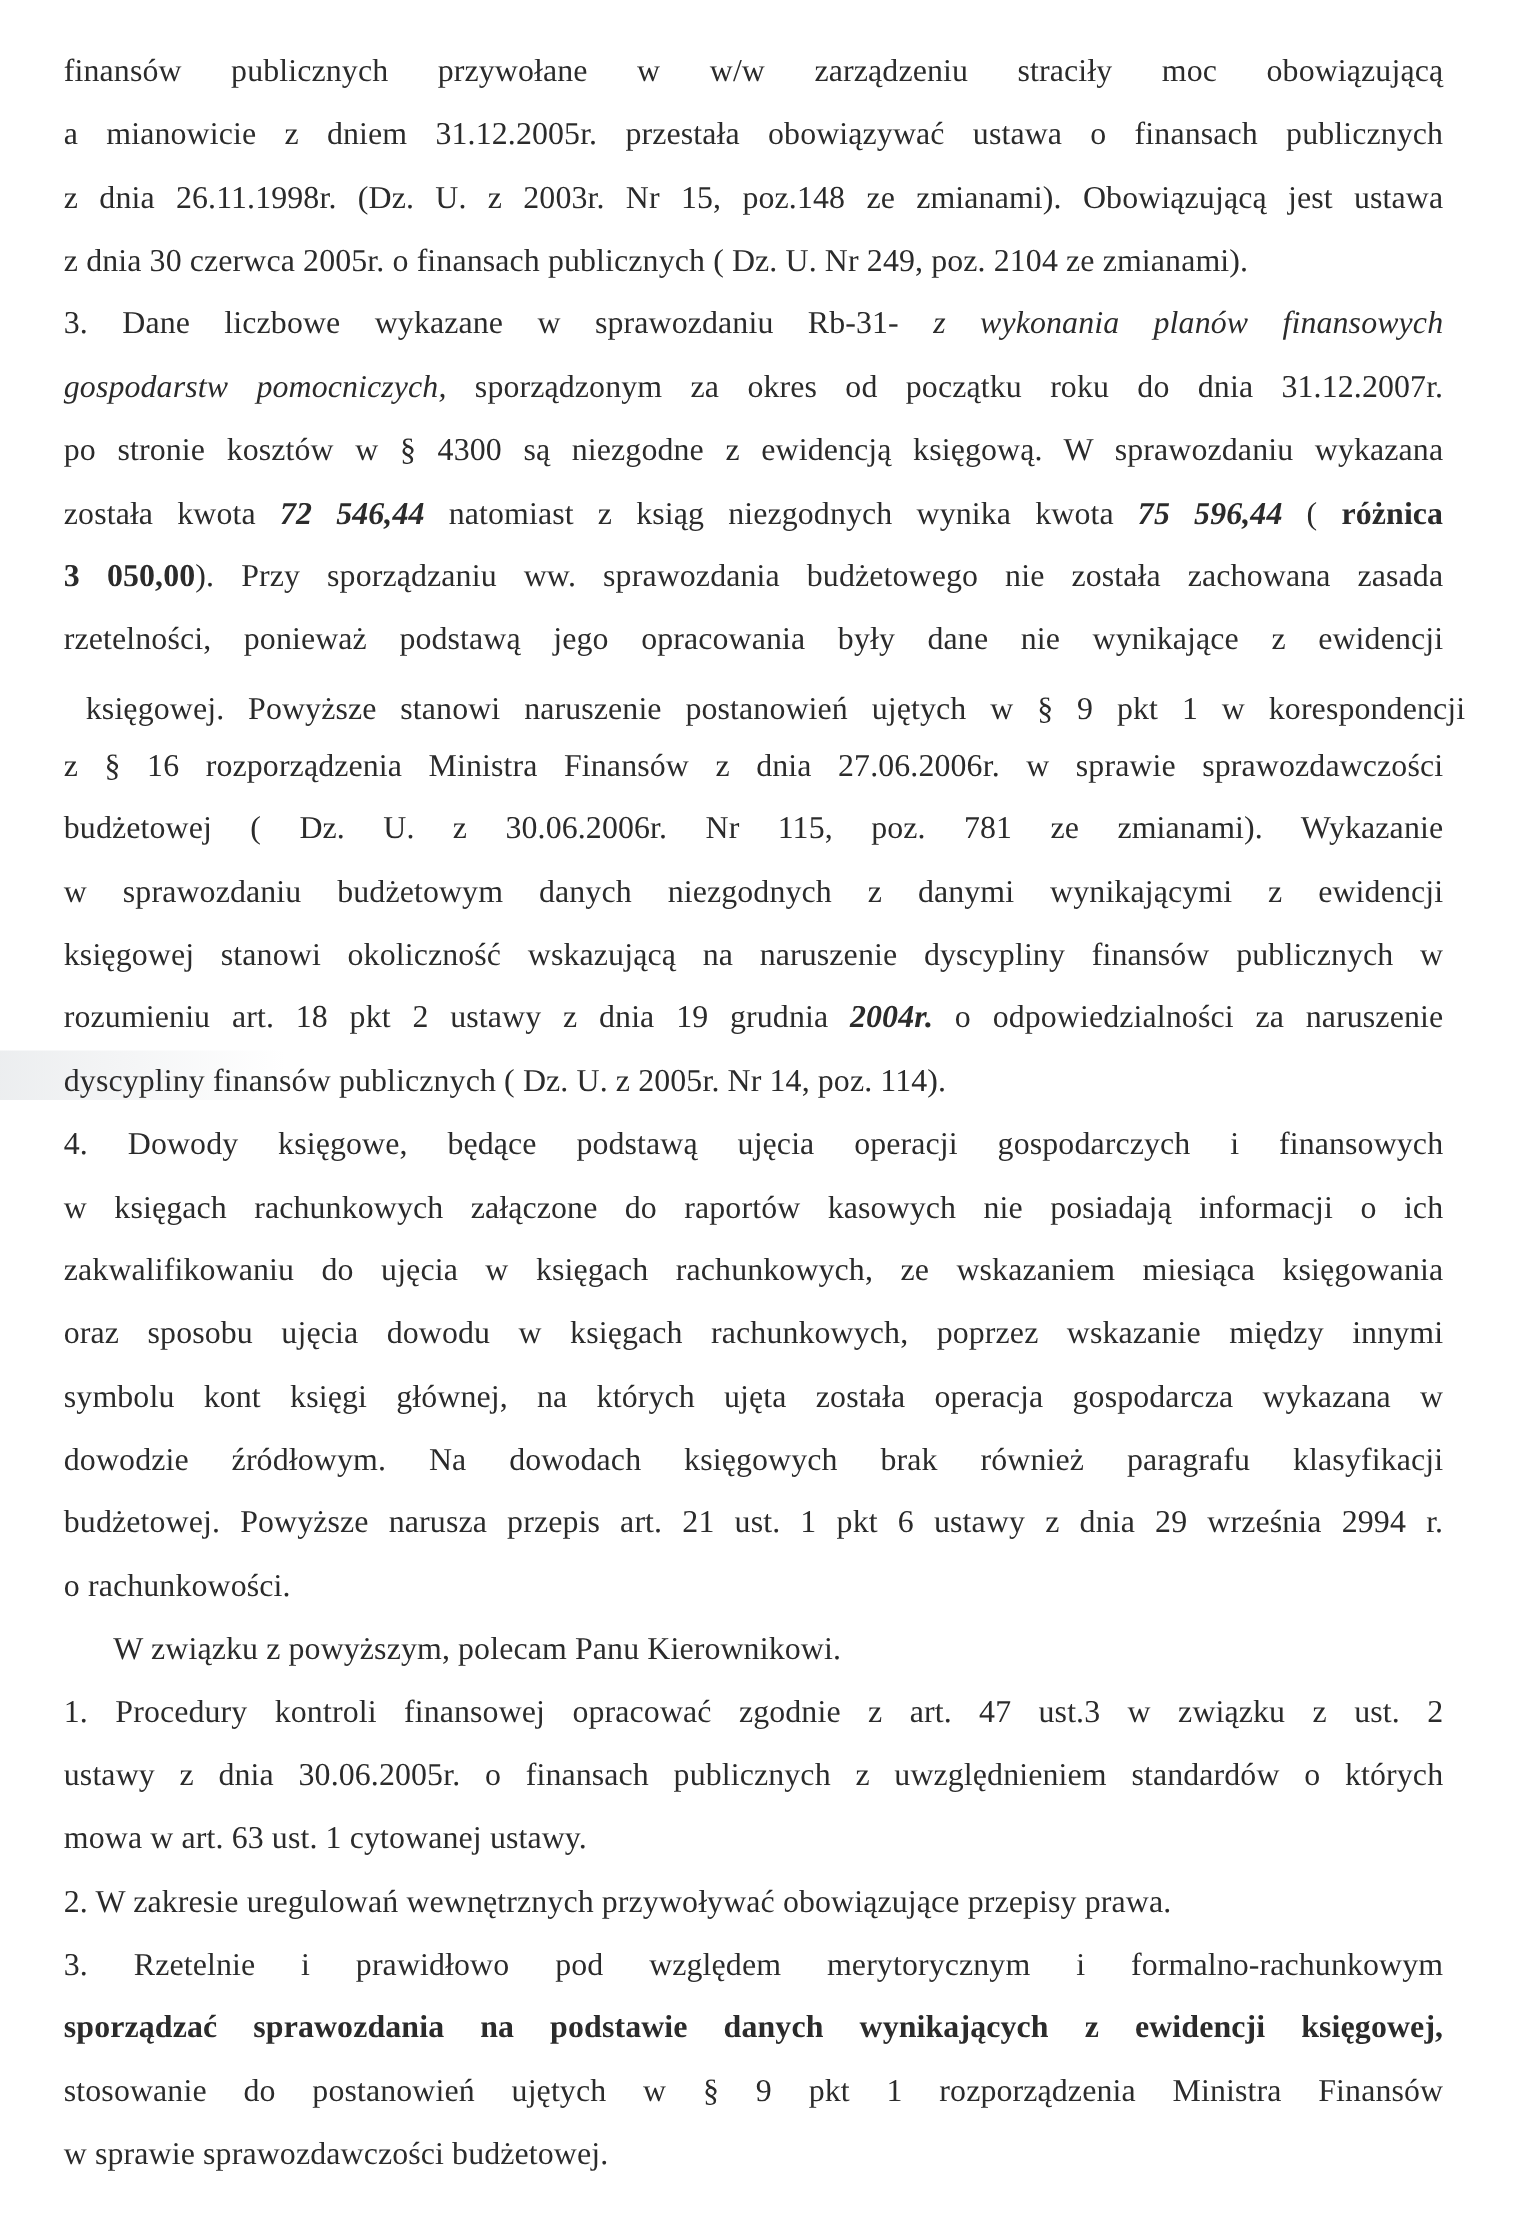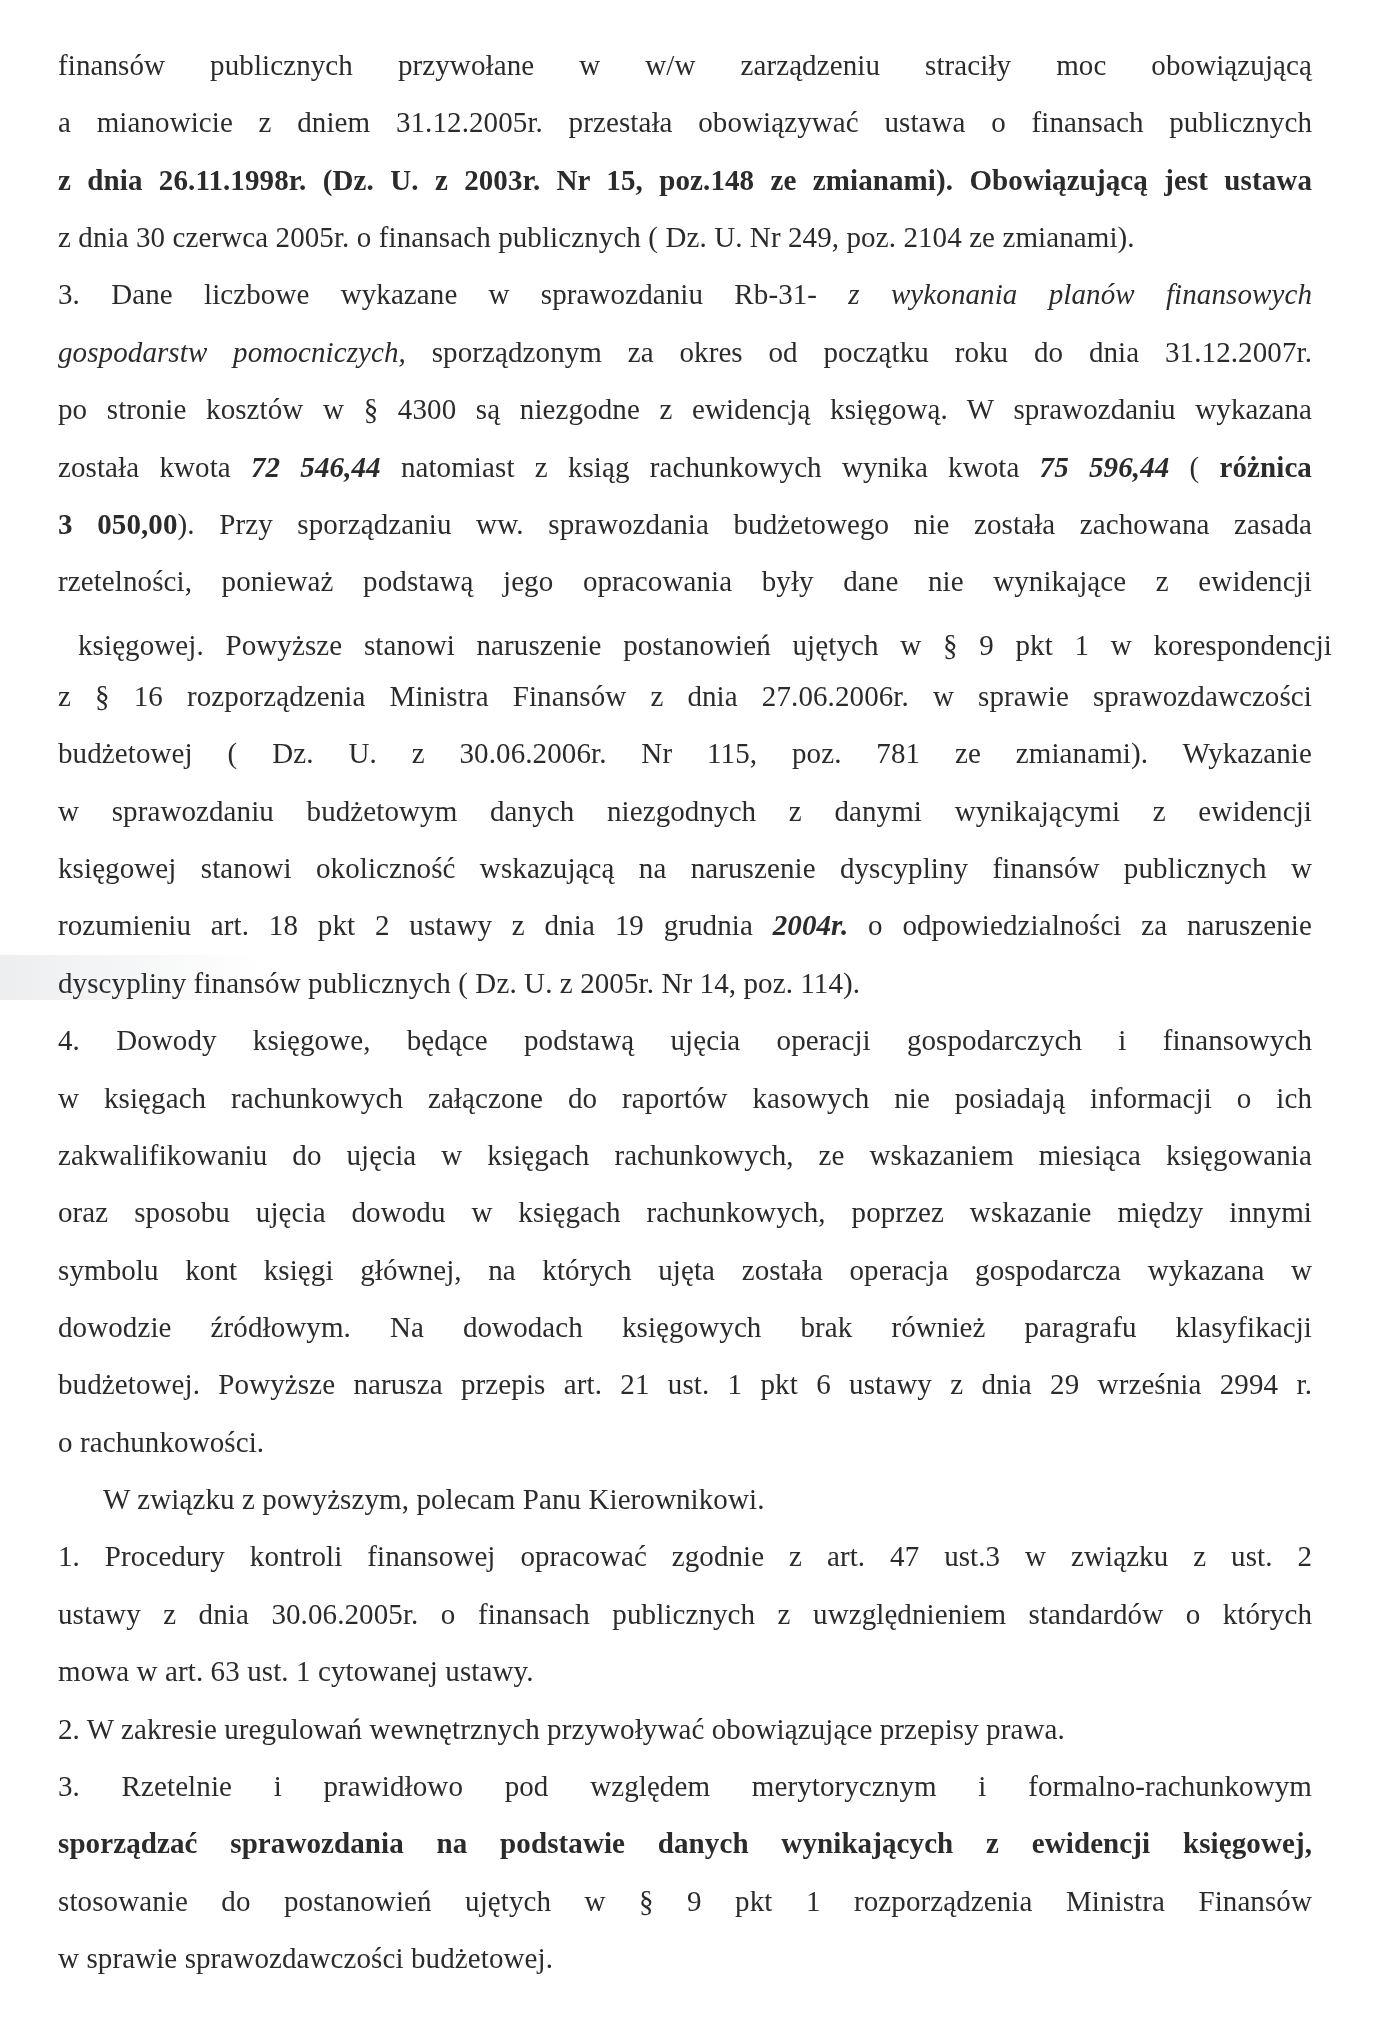--- a/index.html
+++ b/index.html
@@ -33,26 +33,26 @@
   .bi { font-weight: bold; font-style: italic; }
 </style>
 </head>
 <body>
 
 <div class="page">
   <div class="scan-shade"></div>
   <div id="text-body">
       <div class="line" style="top: 45px;"><span>finansów  publicznych  przywołane  w  w/w   zarządzeniu  straciły  moc  obowiązującą</span></div>
       <div class="line" style="top: 102px;"><span>a mianowicie z dniem 31.12.2005r.  przestała obowiązywać ustawa o finansach publicznych</span></div>
-      <div class="line" style="top: 160px; font-weight: bold;"><span>z dnia 26.11.1998r. (Dz. U. z 2003r. Nr 15, poz.148 ze zmianami). Obowiązującą jest  ustawa</span></div>
+      <div class="line" style="top: 160px;"><span>z dnia 26.11.1998r. (Dz. U. z 2003r. Nr 15, poz.148 ze zmianami). Obowiązującą jest  ustawa</span></div>
       <div class="line last" style="top: 217px;"><span>z dnia 30 czerwca 2005r. o finansach publicznych ( Dz. U. Nr 249, poz. 2104 ze zmianami).</span></div>
       <div class="line" style="top: 274px;"><span>3. Dane liczbowe wykazane w sprawozdaniu Rb-31- </span><span class="i">z wykonania planów finansowych</span></div>
       <div class="line" style="top: 332px;"><span class="i">gospodarstw pomocniczych,</span><span> sporządzonym  za okres od początku roku do dnia 31.12.2007r.</span></div>
       <div class="line" style="top: 389px;"><span>po stronie  kosztów w § 4300 są niezgodne z ewidencją księgową. W sprawozdaniu wykazana</span></div>
-      <div class="line" style="top: 447px;"><span>została kwota  </span><span class="bi">72 546,44</span><span> natomiast z ksiąg rachunkowych wynika kwota </span><span class="bi">75 596,44</span><span> ( </span><span class="b">różnica</span></div>
+      <div class="line" style="top: 447px;"><span>została kwota  </span><span class="bi">72 546,44</span><span> natomiast z ksiąg niezgodnych wynika kwota </span><span class="bi">75 596,44</span><span> ( </span><span class="b">różnica</span></div>
       <div class="line" style="top: 504px;"><span class="b">3 050,00</span><span>). Przy sporządzaniu ww. sprawozdania budżetowego  nie została zachowana zasada</span></div>
       <div class="line" style="top: 561px;"><span>rzetelności,  ponieważ  podstawą  jego  opracowania  były  dane  nie  wynikające  z  ewidencji</span></div>
       <div class="line" style="top: 625px; margin-left: 20px;"><span>księgowej.  Powyższe stanowi naruszenie postanowień ujętych w § 9 pkt 1 w korespondencji</span></div>
       <div class="line" style="top: 676px;"><span>z § 16 rozporządzenia Ministra Finansów  z dnia 27.06.2006r. w sprawie sprawozdawczości</span></div>
       <div class="line" style="top: 733px;"><span>budżetowej  (  Dz.  U.  z  30.06.2006r.  Nr  115,  poz.  781  ze  zmianami).  Wykazanie</span></div>
       <div class="line" style="top: 791px;"><span>w  sprawozdaniu  budżetowym  danych  niezgodnych  z  danymi  wynikającymi  z  ewidencji</span></div>
       <div class="line" style="top: 848px;"><span>księgowej stanowi okoliczność wskazującą na naruszenie dyscypliny finansów publicznych w</span></div>
       <div class="line" style="top: 905px;"><span>rozumieniu art. 18 pkt 2 ustawy z dnia 19 grudnia </span><span class="bi">2004r.</span><span> o odpowiedzialności za naruszenie</span></div>
       <div class="line last" style="top: 963px; text-align: center;"><span>dyscypliny finansów  publicznych ( Dz. U. z 2005r. Nr 14, poz. 114).</span></div>
       <div class="line" style="top: 1020px;"><span>4.  Dowody  księgowe,  będące  podstawą  ujęcia  operacji  gospodarczych  i  finansowych</span></div>

